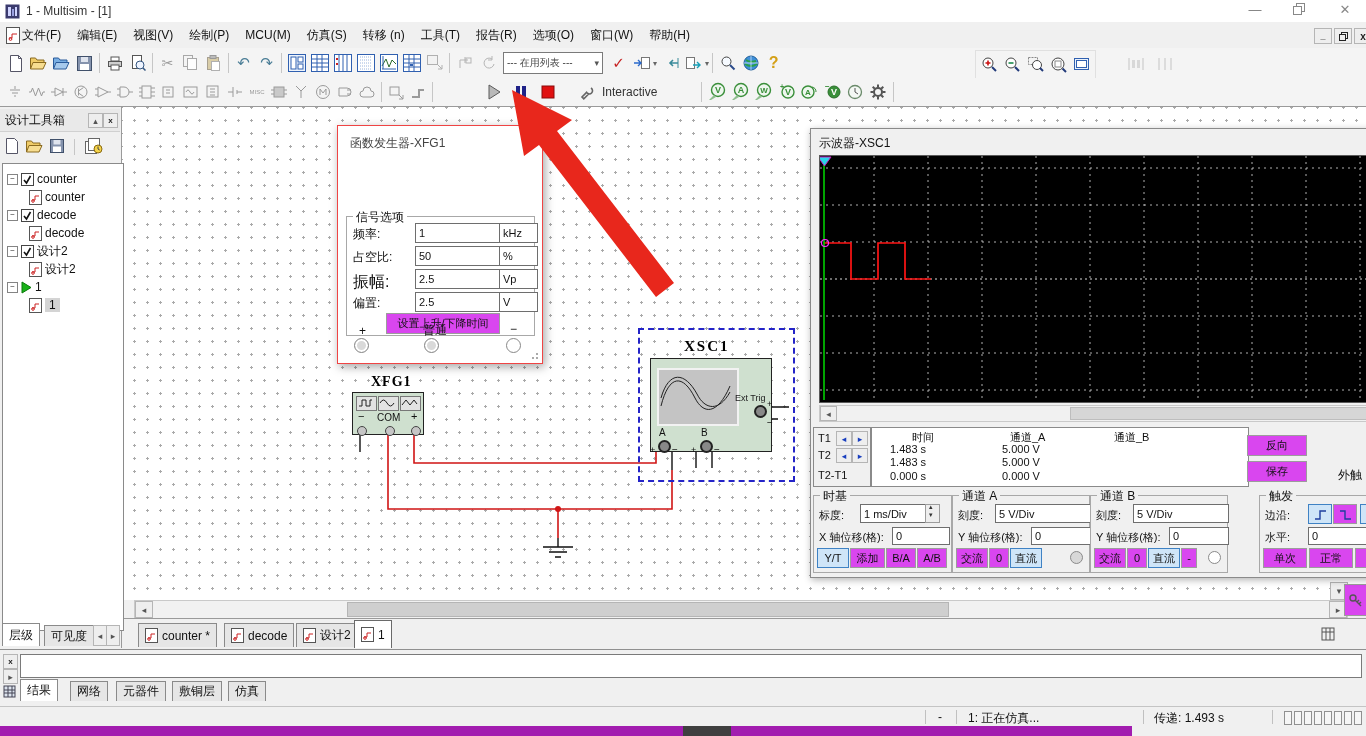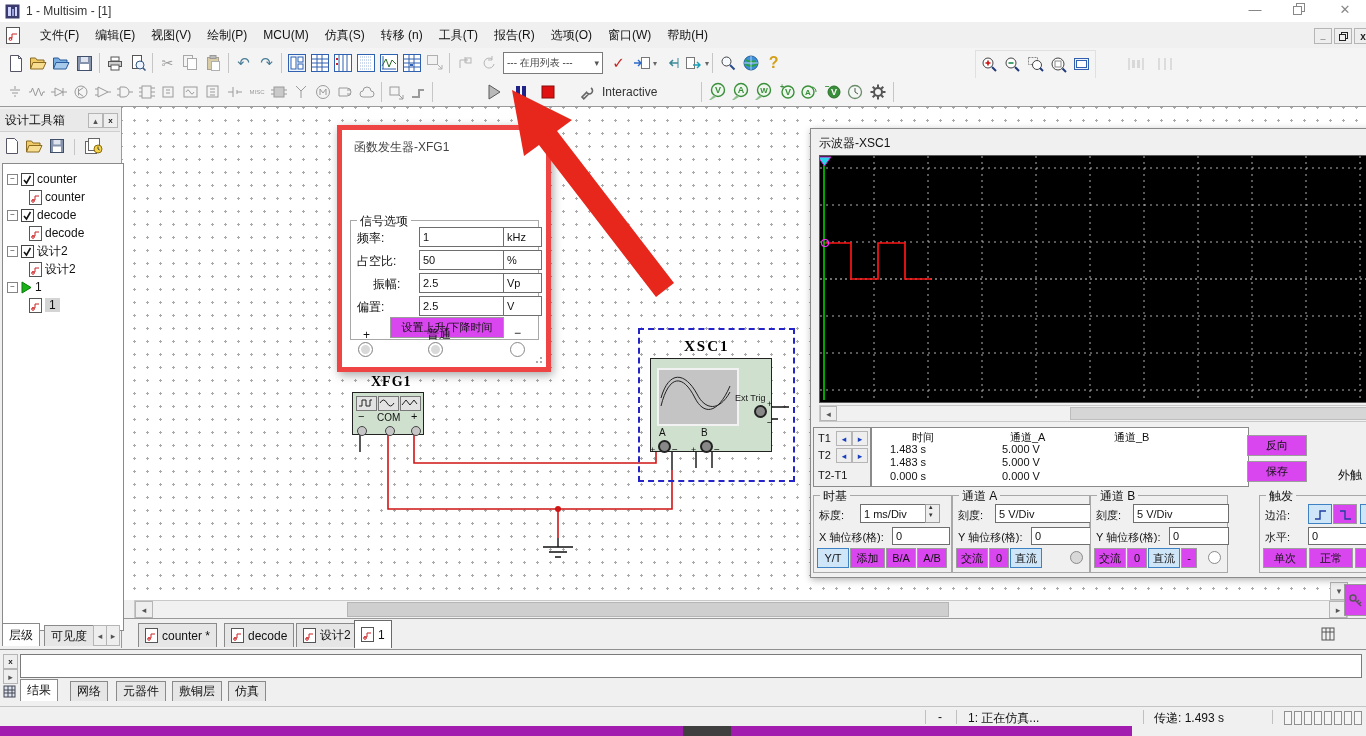--- a/index.html
+++ b/index.html
@@ -60,21 +60,21 @@
   </div>
 
   <div class="abs flex" style="left:0;top:22px;width:1366px;height:26px;background:#f0f0f0;border-bottom:1px solid #d9d9d9;gap:0">
     <span class="abs" style="left:6px;top:5px">
       <svg width="15" height="17">
           <rect x="0.5" y="0.5" width="13" height="16" fill="#fff" stroke="#555"></rect>
           <path d="M3,11 h3 v-4 h5" stroke="#cc2222" fill="none"></path>
           <circle cx="4.5" cy="12" r="1.4" fill="none" stroke="#cc2222"></circle>
         </svg>
     </span>
-    <div class="flex" style="margin-left:32px;gap:0">
+    <div class="flex" style="margin-left:14px;gap:0">
       <span style="padding:4px 8px">文件(F)</span>
       <span style="padding:4px 8px">编辑(E)</span>
       <span style="padding:4px 8px">视图(V)</span>
       <span style="padding:4px 8px">绘制(P)</span>
       <span style="padding:4px 8px">MCU(M)</span>
       <span style="padding:4px 8px">仿真(S)</span>
       <span style="padding:4px 8px">转移 (n)</span>
       <span style="padding:4px 8px">工具(T)</span>
       <span style="padding:4px 8px">报告(R)</span>
       <span style="padding:4px 8px">选项(O)</span>
@@ -711,32 +711,32 @@
     <div class="stab active" style="left:2px;top:516px;height:22px;border-color:#8a8a8a">
         <span>层级</span>
       </div>
     <div class="stab" style="left:44px;top:518px;height:20px">
         <span>可见度</span>
       </div>
     <span class="sbtn abs" style="left:93px;top:518px;width:12px;height:19px">◂</span>
     <span class="sbtn abs" style="left:106px;top:518px;width:12px;height:19px">▸</span>
   </div>
 
-  <div class="abs" style="left:337px;top:125px;width:204px;height:237px;background:#fff;border:5px solid #ef4444;box-shadow:2px 3px 9px rgba(0,0,0,0.35);z-index:10">
+  <div class="abs" style="left:337px;top:125px;width:204px;height:237px;background:#fff;border:1px solid #ef4444;box-shadow:2px 3px 9px rgba(0,0,0,0.35);z-index:10">
     <span class="abs" style="left:12px;top:9px;color:#444">函数发生器-XFG1</span>
     <span class="abs" style="left:185px;top:8px;color:#666;font-size:12px">✕</span>
     <div class="gbox onwhite" style="left:8px;top:90px;width:187px;height:118px;background:#fff">
       <span class="glabel" style="background:#fff">信号选项</span>
       <span class="flabel" style="left:6px;top:9px;font-size:12px">频率:</span>
       <span class="wfield" style="left:68px;top:6px;width:83px;height:18px">1</span>
       <span class="wfield" style="left:152px;top:6px;width:31px;height:18px">kHz</span>
       <span class="flabel" style="left:6px;top:32px;font-size:12px">占空比:</span>
       <span class="wfield" style="left:68px;top:29px;width:83px;height:18px">50</span>
       <span class="wfield" style="left:152px;top:29px;width:31px;height:18px">%</span>
-      <span class="flabel" style="left:22px;top:55px;font-size:12px">振幅:</span>
+      <span class="flabel" style="left:6px;top:55px;font-size:16px">振幅:</span>
       <span class="wfield" style="left:68px;top:52px;width:83px;height:18px">2.5</span>
       <span class="wfield" style="left:152px;top:52px;width:31px;height:18px">Vp</span>
       <span class="flabel" style="left:6px;top:78px;font-size:12px">偏置:</span>
       <span class="wfield" style="left:68px;top:75px;width:83px;height:18px">2.5</span>
       <span class="wfield" style="left:152px;top:75px;width:31px;height:18px">V</span>
       <span class="wbtn" style="left:39px;top:96px;width:112px;height:19px">设置上升/下降时间</span>
     </div>
     <span class="abs" style="left:21px;top:198px">+</span>
     <span class="abs" style="left:85px;top:196px">普通</span>
     <span class="abs" style="left:172px;top:196px">−</span>

